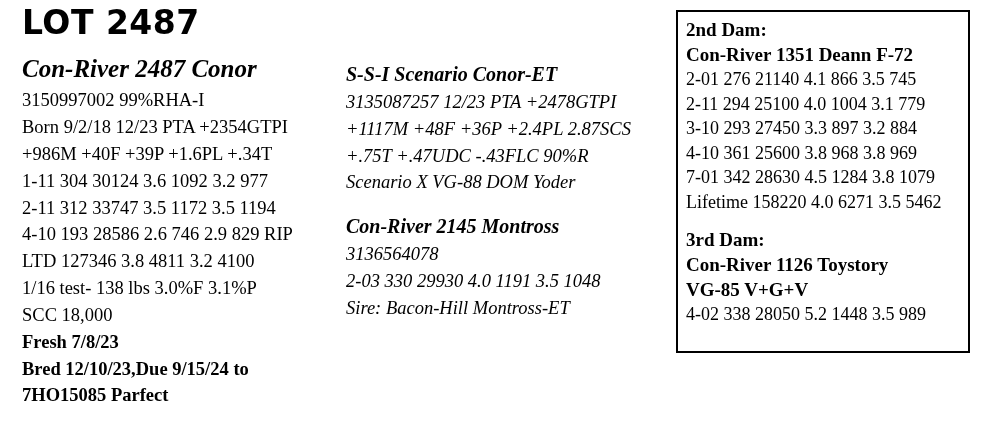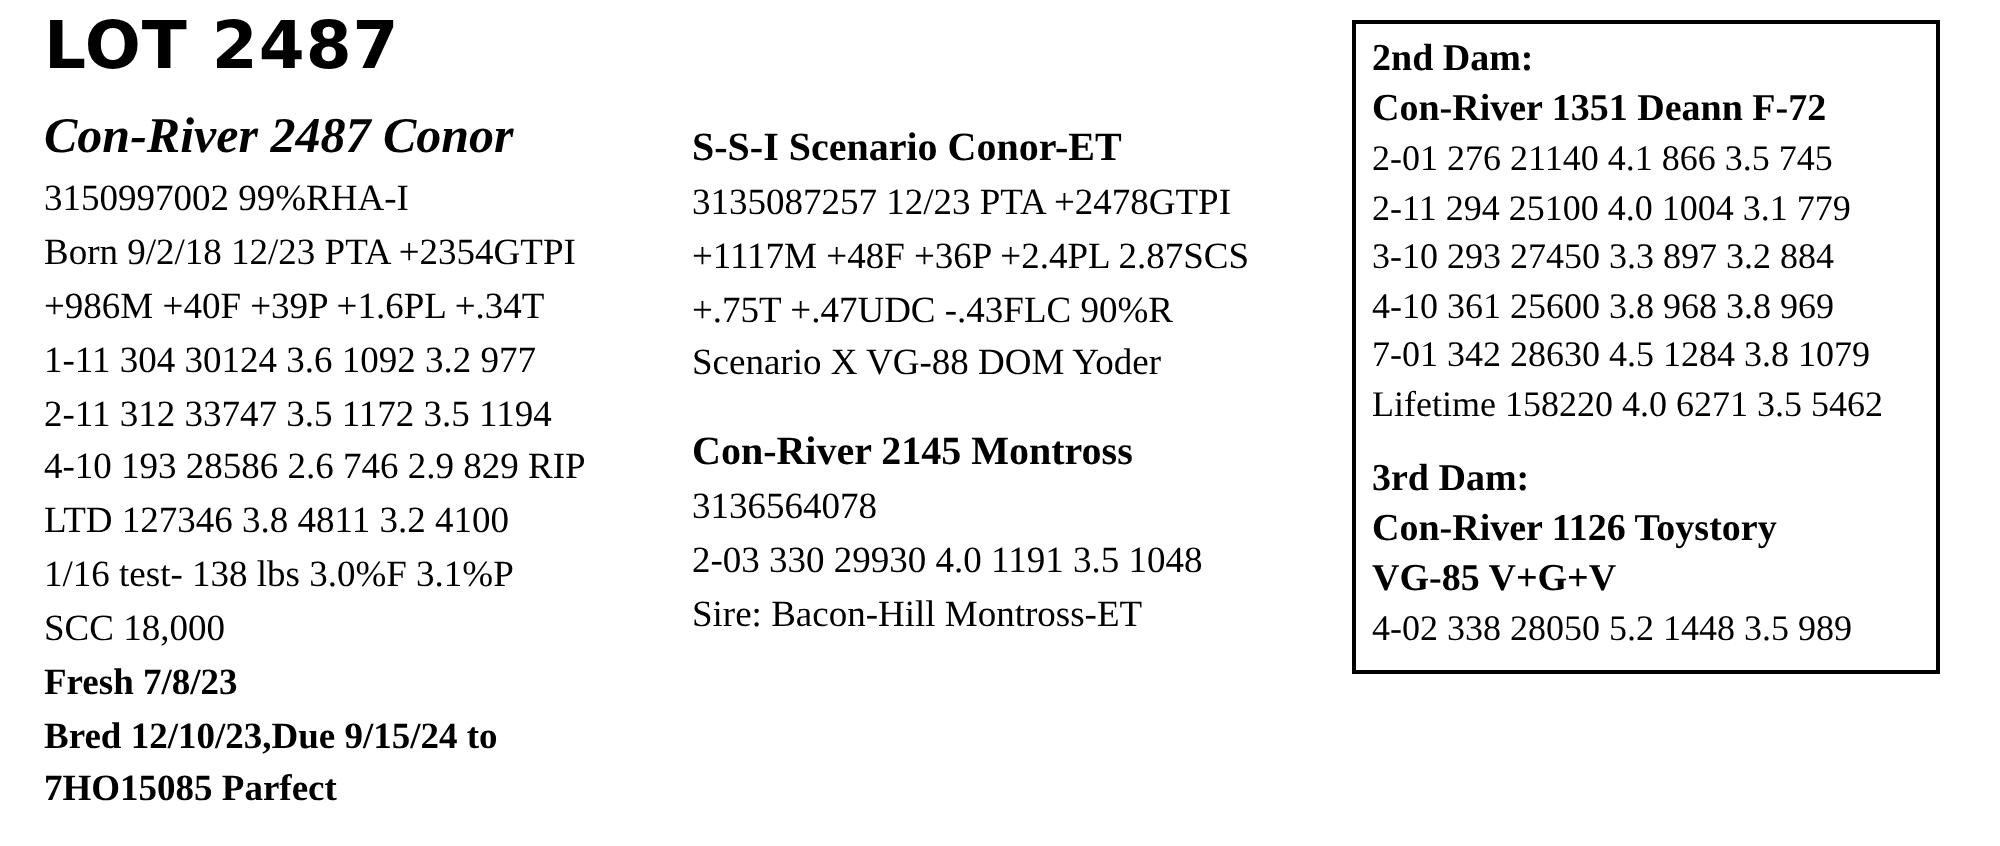--- a/index.html
+++ b/index.html
@@ -55,20 +55,21 @@
   .left-lines {
     margin-top: 4px;
   }
 
   
   .col-mid {
     position: absolute;
     left: 346px;
     top: 62px;
     width: 310px;
+    font-style: italic;
   }
   .sire-head {
     font-weight: bold;
     font-size: 20px;
     line-height: 1.25;
     white-space: nowrap;
   }
   .mid-lines {
     margin-top: 2px;
   }
@@ -77,21 +78,21 @@
   }
 
   
   .col-right {
     position: absolute;
     left: 676px;
     top: 10px;
     width: 294px;
     border: 2px solid #000000;
     box-sizing: border-box;
-    padding: 6px 8px 8px 8px;
+    padding: 6px 8px 24px 8px;
   }
   .dam-head {
     font-weight: bold;
     font-size: 19px;
     line-height: 1.3;
     white-space: nowrap;
   }
   .dam-name {
     font-weight: bold;
     font-size: 19px;

